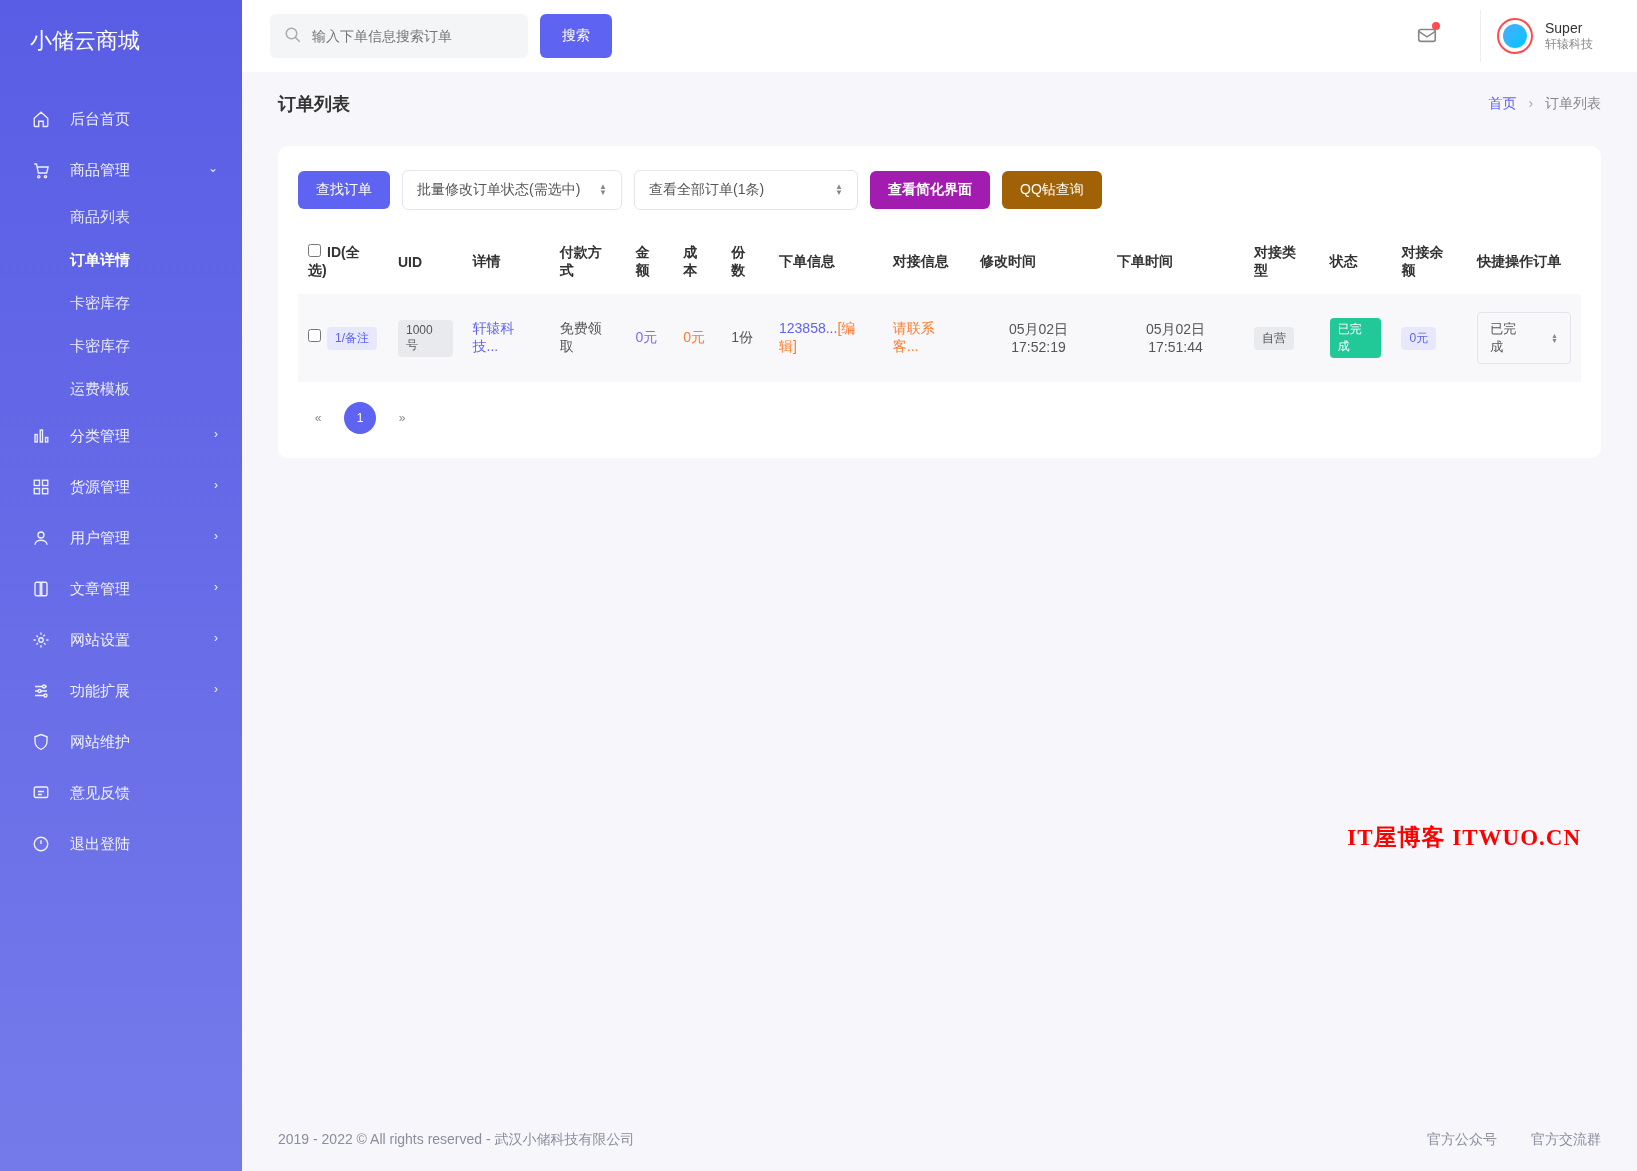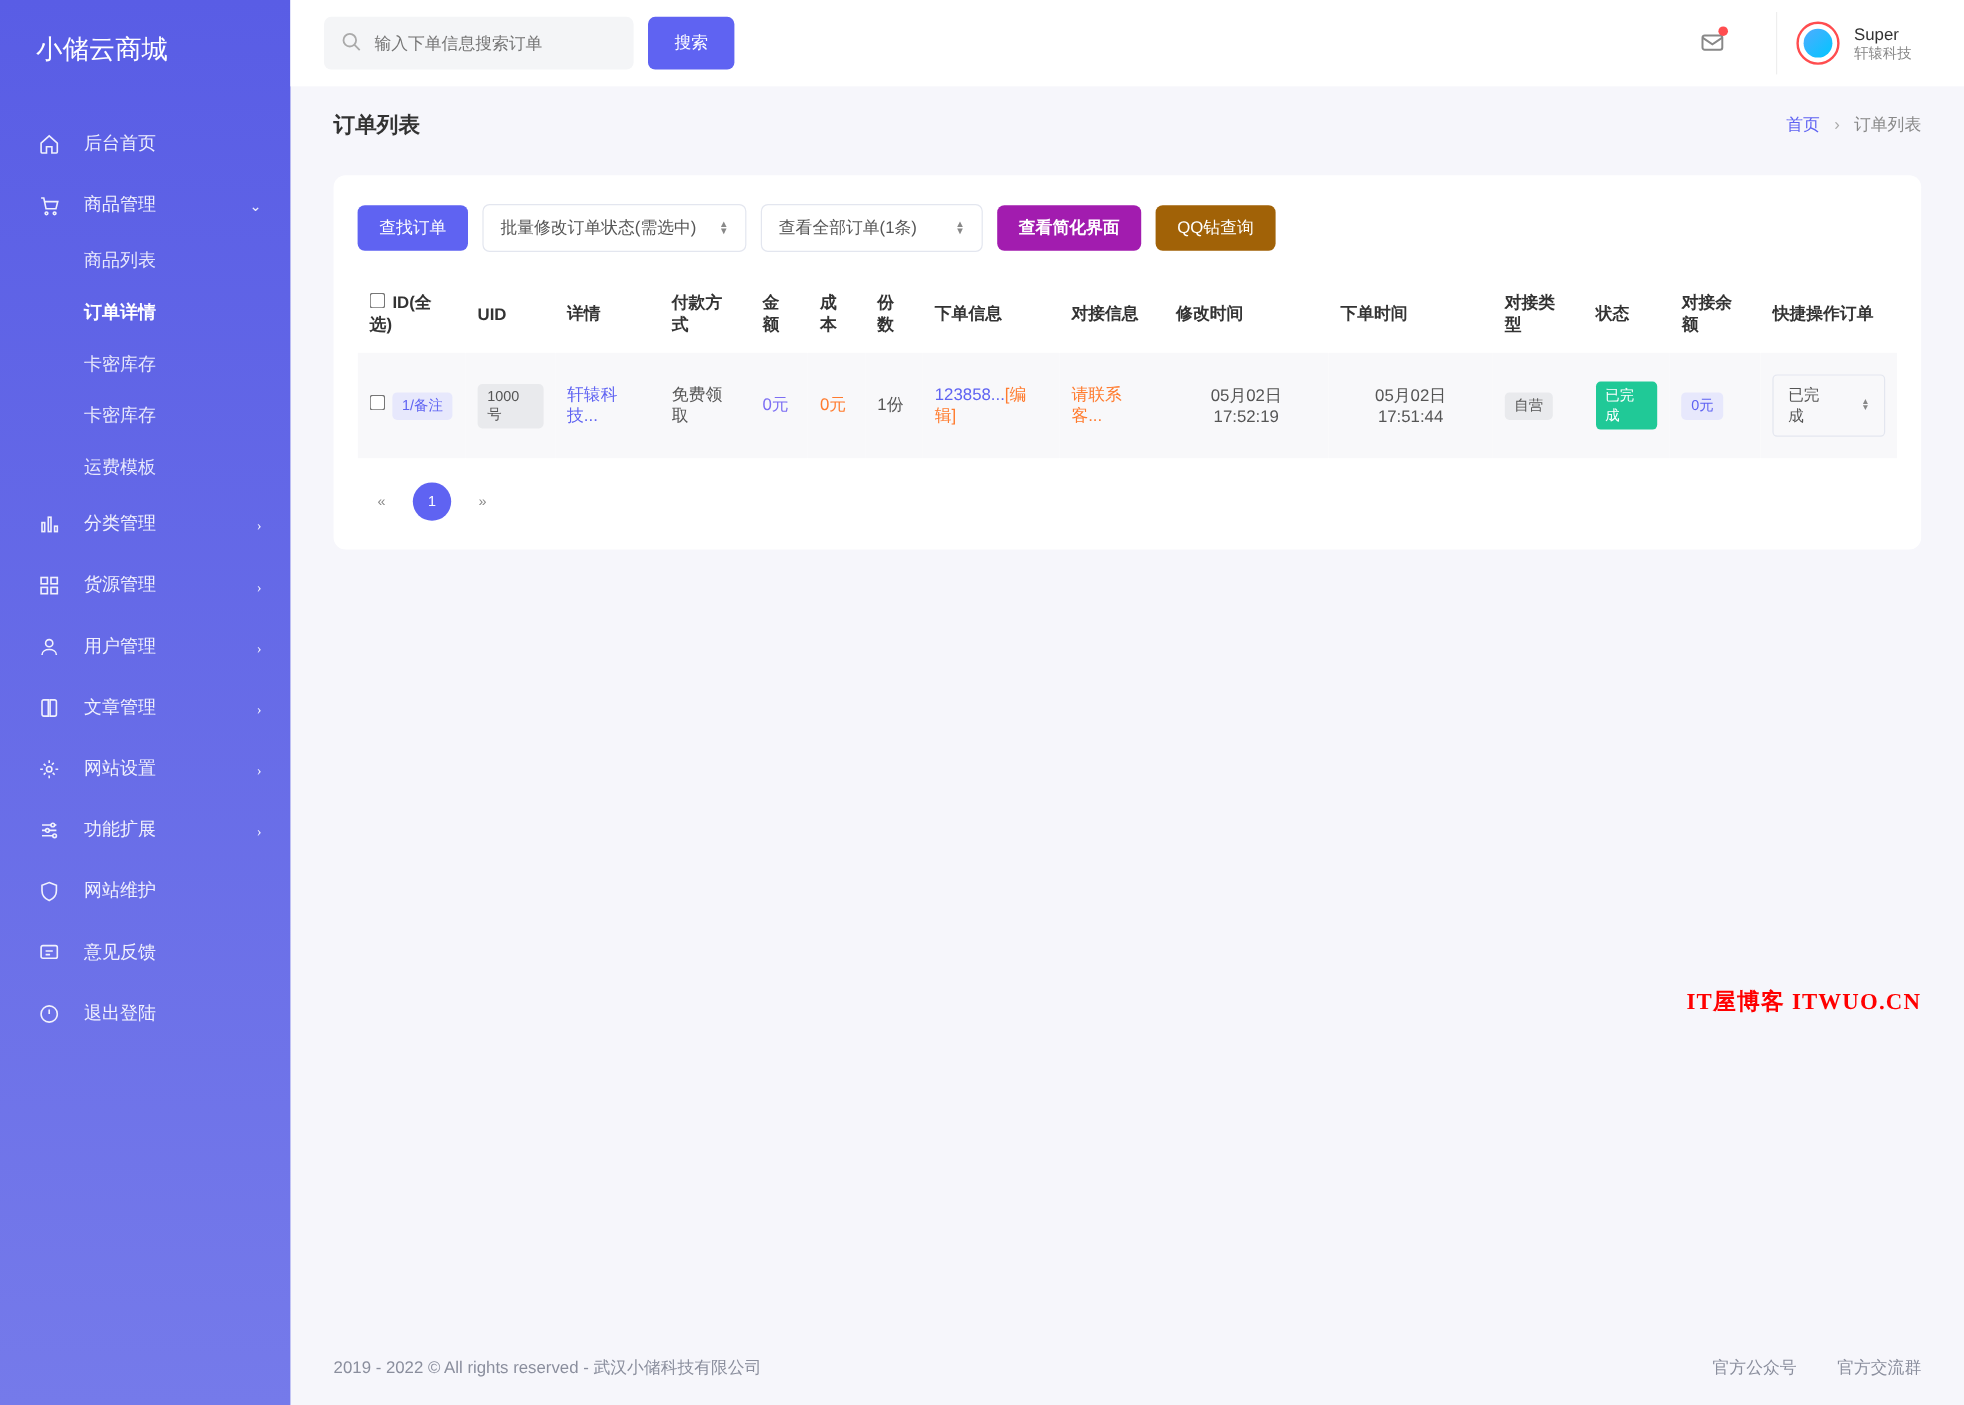--- a/index.html
+++ b/index.html
@@ -3,21 +3,21 @@
   <meta charset="utf-8">
   <style>
     * { margin: 0; padding: 0; box-sizing: border-box; }
     body { font-family: -apple-system, BlinkMacSystemFont, "Segoe UI", "Microsoft YaHei", sans-serif; background: #f6f6fb; color: #434a54; font-size: 14px; }
     .app { display: flex; min-height: 100vh; width: 1637px; height: 1171px; }
     
     
     .sidebar { width: 242px; background: linear-gradient(180deg, #595de5 0%, #757aea 100%); color: #fff; flex-shrink: 0; }
     .brand { padding: 26px 30px; font-size: 22px; font-weight: 500; }
     .nav { list-style: none; padding: 12px 0; }
-    .nav-item { display: flex; align-items: flex-end; padding: 16px 32px; color: rgba(255,255,255,0.9); font-size: 15px; cursor: pointer; position: relative; font-family: Liberation Serif, serif; }
+    .nav-item { display: flex; align-items: flex-start; padding: 16px 32px; color: rgba(255,255,255,0.9); font-size: 15px; cursor: pointer; position: relative; }
     .nav-item .icon { width: 20px; margin-right: 18px; display: inline-flex; }
     .nav-item .chev { position: absolute; right: 24px; font-size: 12px; }
     .nav-item.open .chev::before { content: "⌄"; }
     .nav-item:not(.open) .chev::before { content: "›"; }
     .subnav { list-style: none; }
     .subnav-item { padding: 12px 32px 12px 70px; color: rgba(255,255,255,0.85); font-size: 15px; cursor: pointer; }
     .subnav-item.active { font-weight: 600; color: #fff; }
     
     
     .main { flex: 1; display: flex; flex-direction: column; }
@@ -44,21 +44,21 @@
     
     .card { background: #fff; margin: 20px 36px; border-radius: 10px; padding: 24px 20px; }
     .toolbar { display: flex; gap: 12px; align-items: center; margin-bottom: 20px; }
     .btn { border: none; border-radius: 6px; padding: 10px 18px; font-size: 14px; cursor: pointer; }
     .btn-primary { background: #5f63f2; color: #ffffff; }
     .btn-danger { background: #a21caf; color: #fff; font-weight: bold; }
     .btn-teal { background: #a16207; color: #fff; }
     .select { background: #fff; border: 1px solid #e3e6ef; border-radius: 6px; padding: 10px 14px; font-size: 14px; color: #555; position: relative; display: inline-flex; align-items: center; justify-content: space-between; cursor: pointer; }
     .select .caret { margin-left: 14px; color: #888; display: inline-flex; flex-direction: column; font-size: 8px; line-height: 6px; }
     .sel-batch { width: 220px; }
-    .sel-filter { width: 185px; }
+    .sel-filter { width: 224px; }
     
     .tablewrap { overflow-x: auto; }
     table { width: 100%; border-collapse: collapse; font-size: 14px; }
     th { text-align: left; padding: 14px 10px; color: #333; font-weight: 600; }
     td { padding: 18px 10px; color: #555; }
     tbody tr { background: #f8f8fa; }
     .chk { margin-right: 6px; }
     .badge { display: inline-block; padding: 3px 8px; border-radius: 4px; font-size: 12px; }
     .badge-blue { background: #e7e8fc; color: #5f63f2; }
     .badge-grey { background: #e9eaed; color: #555; }
@@ -66,21 +66,21 @@
     .link { color: #5f63f2; cursor: pointer; }
     .text-purple { color: #7c6ef3; }
     .text-orange { color: #ff7b2e; }
     .opselect { border: 1px solid #e3e6ef; border-radius: 4px; padding: 7px 12px; font-size: 13px; display: inline-flex; align-items: center; cursor: pointer; }
     .opselect .caret { margin-left: 22px; display: inline-flex; flex-direction: column; font-size: 7px; line-height: 5px; color: #888; }
     
     .pagination { display: flex; gap: 10px; align-items: center; margin-top: 20px; padding: 0 4px; }
     .page-btn { width: 32px; height: 32px; display: inline-flex; align-items: center; justify-content: center; border-radius: 50%; cursor: pointer; color: #888; font-size: 12px; }
     .page-btn.active { background: #5f63f2; color: #fff; }
     
-    .watermark { position: absolute; font-family: "SimSun", serif; font-weight: bold; color: #ff0000; font-size: 19px; right: 36px; top: 822px; letter-spacing: 1px; }
+    .watermark { position: absolute; font-family: "SimSun", serif; font-weight: bold; color: #ff0000; font-size: 23px; right: 56px; top: 822px; letter-spacing: 1px; }
     
     .footer { margin-top: auto; padding: 22px 36px; display: flex; justify-content: space-between; color: #8a8e9d; font-size: 14px; }
     .footer-links a { color: #8a8e9d; text-decoration: none; margin-left: 30px; }
     
     .icon-svg { width: 18px; height: 18px; display: inline-block; }
   </style>
 </head>
 <body>
 
 <div class="app">

